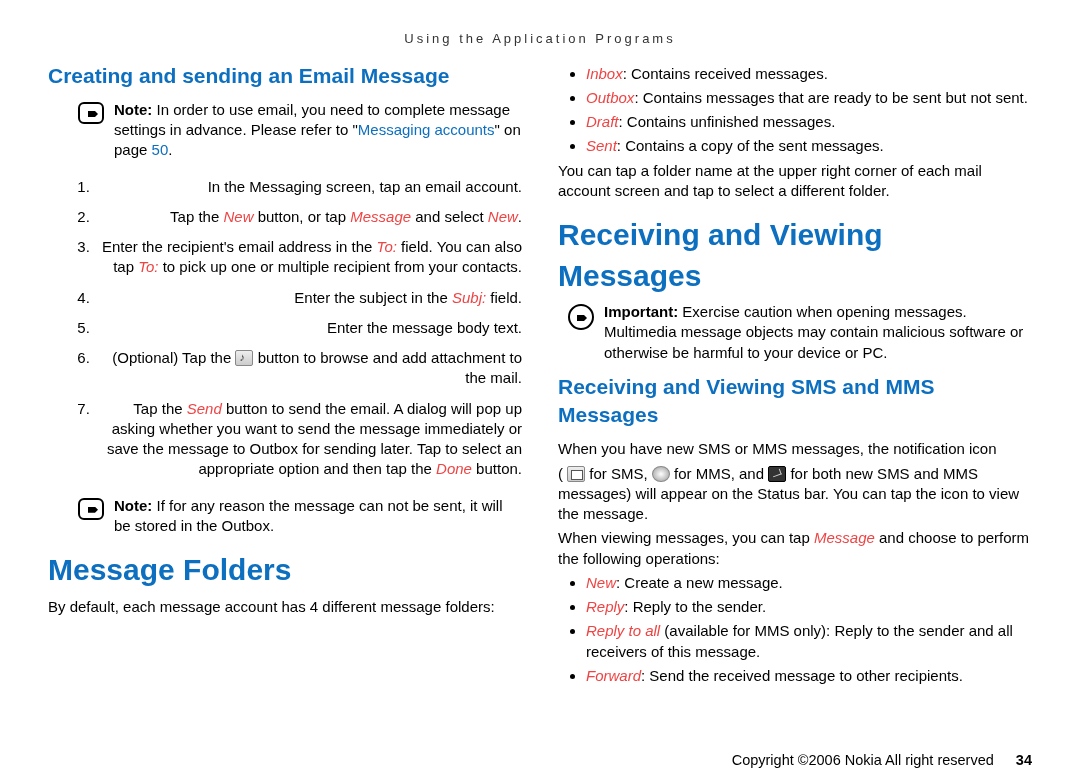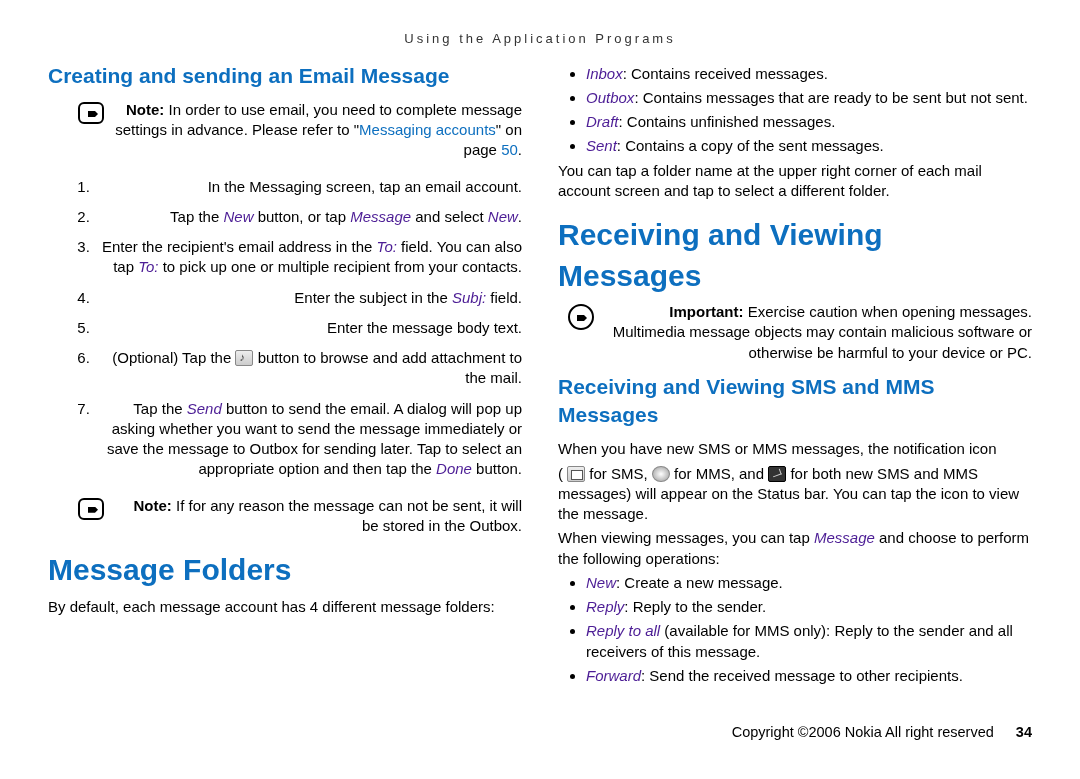--- a/index.html
+++ b/index.html
@@ -36,21 +36,20 @@
     color: #0d6fbf;
     font-weight: bold;
     font-size: 30px;
     margin-top: 14px;
     margin-bottom: 6px;
   }
   .note-block {
     display: flex;
     align-items: flex-start;
     margin: 6px 0 8px 30px;
-    text-align: right;
   }
   .note-icon {
     width: 26px;
     height: 22px;
     border: 2px solid #000;
     border-radius: 6px;
     position: relative;
     flex: 0 0 26px;
     margin-right: 10px;
     margin-top: 2px;
@@ -86,21 +85,21 @@
     margin: 16px 0;
     text-align: right;
   }
   ol li { margin: 4px 0 10px 0; padding-left: 2px; }
   ul {
     list-style: disc;
     padding-left: 28px;
     margin: 2px 0;
   }
   ul li { margin: 2px 0 4px 0; }
-  .italic-green { font-style: italic; color: #4c1d95; }
+  .italic-green { font-style: italic; color: #ef4444; }
   .bold { font-weight: bold; }
   .link { color: #0d6fbf; }
   .body-text { margin: 4px 0; }
   .inline-icon {
     display: inline-block;
     width: 18px; height: 16px;
     vertical-align: -3px;
     border: 1px solid #888;
     background: linear-gradient(#eee,#ccc);
     border-radius: 2px;
@@ -133,21 +132,21 @@
     content: "";
     position: absolute;
     left: 3px; top: 3px;
     width: 8px; height: 5px;
     border: 1px solid #ccc;
     border-top: none; border-left: none;
     transform: rotate(-20deg);
   }
   .footer {
     position: absolute;
-    bottom: 36px;
+    bottom: 8px;
     right: 48px;
     font-size: 14.5px;
   }
   .footer .pageno { font-weight: bold; margin-left: 18px; }
 </style>
 </head>
 <body>
 
 <div class="page-header">Using the Application Programs</div>
 

